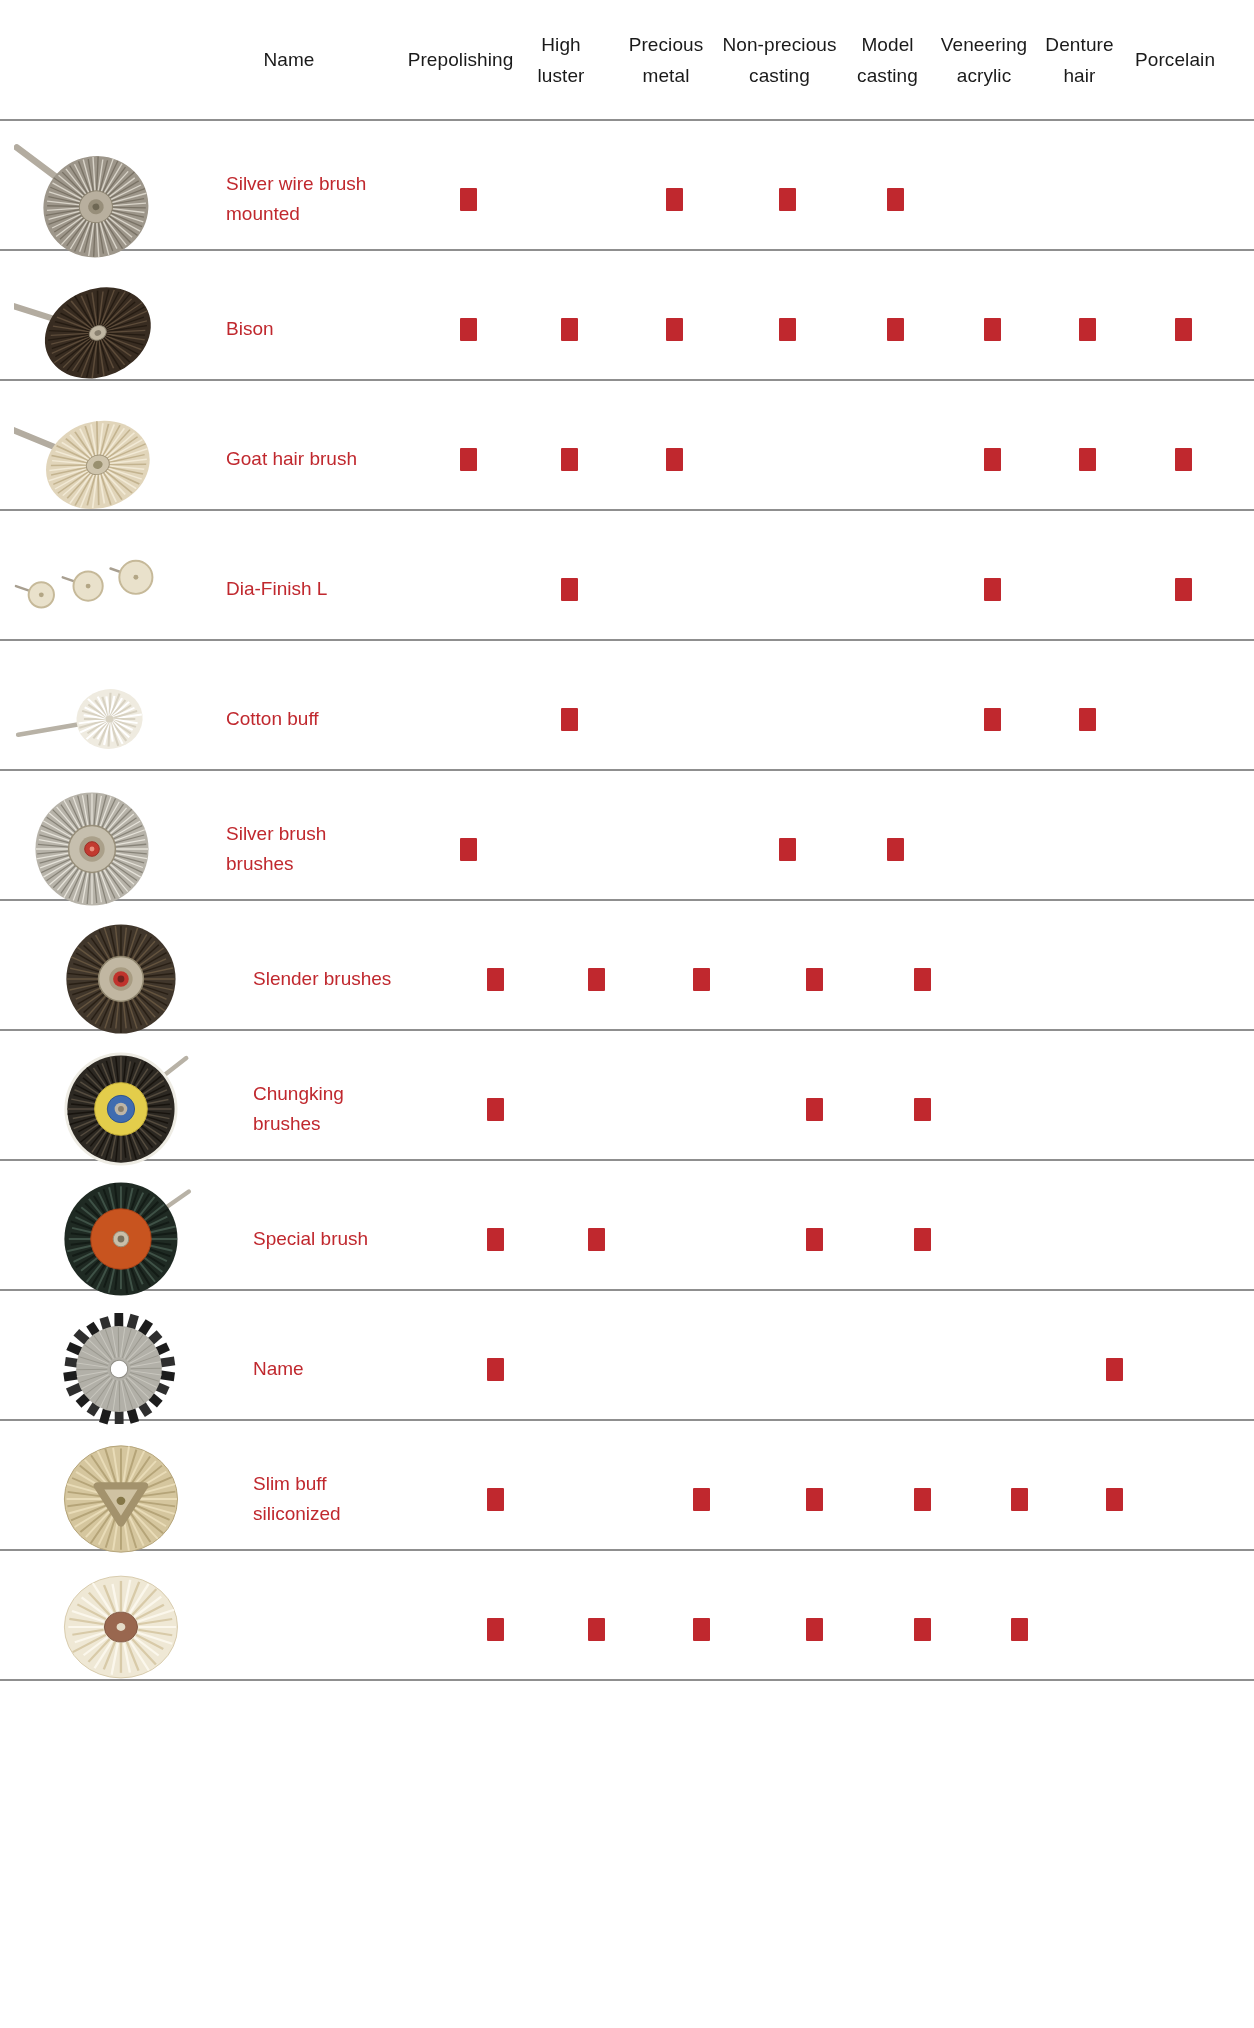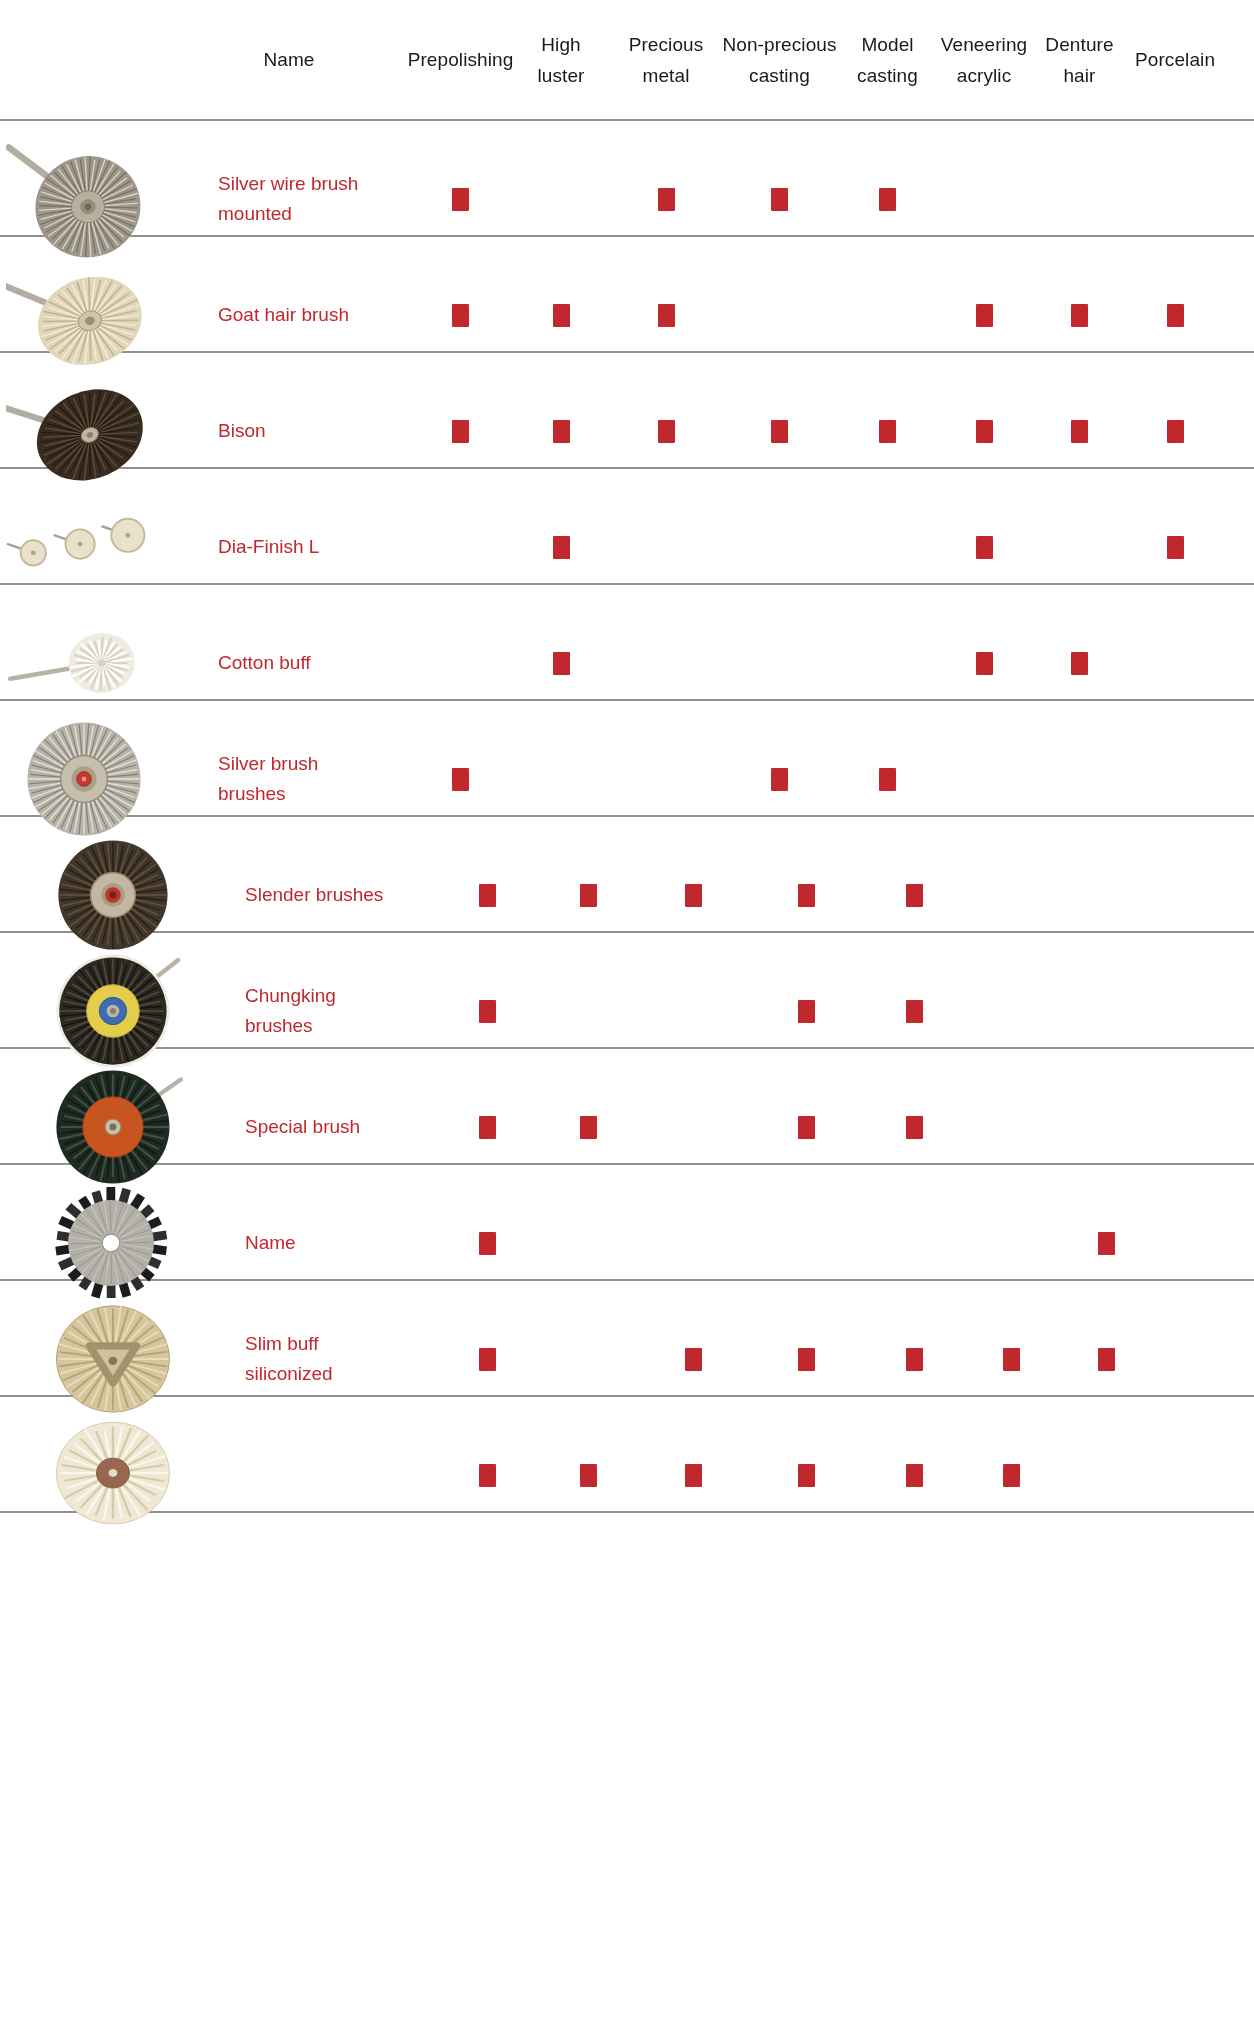--- a/index.html
+++ b/index.html
@@ -26,23 +26,24 @@
     width:max-content;
     text-align:center;
     font-size:19px;
     line-height:31px;
     color:#1a1a1a;
     letter-spacing:.1px;
   }
   .th-line{white-space:nowrap;}
   
   .row{
-    height:116px;
+    height:130px;
     box-sizing:border-box;
     border-bottom:2px solid var(--divider,#8f8f8f);
+    padding-left:8px;
   }
   .row-inner{height:100%;}
   .row-inner.indent{transform:translateX(27px);}
   .img-cell{
     height:100%;
     display:flex;align-items:center;justify-content:center;
   }
   .name-cell{
     padding-left:50px;
     font-size:19px;
@@ -201,110 +202,20 @@
           <div class="mark-cell"></div>
           <div class="mark-cell"></div>
           <div class="mark-cell"></div>
           <div></div>
         </div>
       </div>
       <div class="row">
         <div class="row-inner grid">
           <div class="img-cell">
             <svg width="156" height="156" viewBox="0 0 160 160">
-              <g transform="translate(86,86) rotate(-18) scale(1,0.82)">
-                <line x1="0" y1="0" x2="-75.02310400957168" y2="-77.68869843657436" stroke="#b3aca0" stroke-width="7" stroke-linecap="round"></line>
-                <circle cx="0" cy="0" r="54" fill="#e1d5ba"></circle>
-                <line x1="10" y1="0" x2="53.62083245496615" y2="0" stroke="#f2ead6" stroke-width="1.8"></line>
-                <line x1="9.92708874098054" y1="1.2053668025532307" x2="48.83996331361945" y2="5.930245206042121" stroke="#c3b38f" stroke-width="1.8"></line>
-                <line x1="9.70941817426052" y1="2.3931566428755775" x2="49.559886936904945" y2="12.21541502431475" stroke="#f2ead6" stroke-width="1.8"></line>
-                <line x1="9.350162426854148" y1="3.546048870425356" x2="47.40767817519971" y2="17.979360781994046" stroke="#c3b38f" stroke-width="1.8"></line>
-                <line x1="8.8545602565321" y1="4.647231720437686" x2="43.90470011166738" y2="23.042964204204914" stroke="#f2ead6" stroke-width="1.8"></line>
-                <line x1="8.229838658936563" y1="5.680647467311558" x2="41.15757660113497" y2="28.40902391519423" stroke="#c3b38f" stroke-width="1.8"></line>
-                <line x1="7.485107481711011" y1="6.631226582407952" x2="38.30891774664461" y2="33.938739600671695" stroke="#f2ead6" stroke-width="1.8"></line>
-                <line x1="6.631226582407953" y1="7.485107481711011" x2="34.39182987084087" y2="38.82035093762181" stroke="#c3b38f" stroke-width="1.8"></line>
-                <line x1="5.680647467311558" y1="8.229838658936565" x2="29.832432334439357" y2="43.21973970904974" stroke="#f2ead6" stroke-width="1.8"></line>
-                <line x1="4.647231720437686" y1="8.8545602565321" x2="24.53831641895697" y2="46.7538557137069" stroke="#c3b38f" stroke-width="1.8"></line>
-                <line x1="3.5460488704253557" y1="9.350162426854148" x2="17.359123803460363" y2="45.7722476709" stroke="#f2ead6" stroke-width="1.8"></line>
-                <line x1="2.3931566428755784" y1="9.70941817426052" x2="12.499823526555033" y2="50.71377758956523" stroke="#c3b38f" stroke-width="1.8"></line>
-                <line x1="1.20536680255323" y1="9.92708874098054" x2="6.200053678018303" y2="51.062035996144374" stroke="#f2ead6" stroke-width="1.8"></line>
-                <line x1="6.123233995736766e-16" y1="10" x2="3.2124049861191055e-15" y2="52.46255472770936" stroke="#c3b38f" stroke-width="1.8"></line>
-                <line x1="-1.205366802553229" y1="9.92708874098054" x2="-5.892146284567966" y2="48.5261904657126" stroke="#f2ead6" stroke-width="1.8"></line>
-                <line x1="-2.393156642875575" y1="9.709418174260522" x2="-11.885578660716565" y2="48.221688205624254" stroke="#c3b38f" stroke-width="1.8"></line>
-                <line x1="-3.5460488704253565" y1="9.350162426854148" x2="-18.786438803544957" y2="49.53576802065633" stroke="#f2ead6" stroke-width="1.8"></line>
-                <line x1="-4.647231720437685" y1="8.8545602565321" x2="-23.19026564693475" y2="44.18535956206436" stroke="#c3b38f" stroke-width="1.8"></line>
-                <line x1="-5.680647467311557" y1="8.229838658936565" x2="-30.45495379765817" y2="44.121617749096586" stroke="#f2ead6" stroke-width="1.8"></line>
-                <line x1="-6.631226582407949" y1="7.4851074817110135" x2="-35.144401870190656" y2="39.6698291198036" stroke="#c3b38f" stroke-width="1.8"></line>
-                <line x1="-7.485107481711012" y1="6.631226582407952" x2="-39.46871588801887" y2="34.96623109416061" stroke="#f2ead6" stroke-width="1.8"></line>
-                <line x1="-8.229838658936563" y1="5.680647467311558" x2="-40.44430317688778" y2="27.916686818579258" stroke="#c3b38f" stroke-width="1.8"></line>
-                <line x1="-8.854560256532098" y1="4.647231720437687" x2="-43.922014507604906" y2="23.0520515002072" stroke="#f2ead6" stroke-width="1.8"></line>
-                <line x1="-9.350162426854148" y1="3.5460488704253583" x2="-48.05671279650155" y2="18.225507146160343" stroke="#c3b38f" stroke-width="1.8"></line>
-                <line x1="-9.70941817426052" y1="2.393156642875577" x2="-49.44735448792545" y2="12.187678266768524" stroke="#f2ead6" stroke-width="1.8"></line>
-                <line x1="-9.92708874098054" y1="1.2053668025532307" x2="-49.64335468255968" y2="6.027794579362491" stroke="#c3b38f" stroke-width="1.8"></line>
-                <line x1="-10" y1="1.2246467991473533e-15" x2="-52.95227712568958" y2="6.484783668953935e-15" stroke="#f2ead6" stroke-width="1.8"></line>
-                <line x1="-9.92708874098054" y1="-1.2053668025532327" x2="-48.84488564739065" y2="-5.930842885570712" stroke="#c3b38f" stroke-width="1.8"></line>
-                <line x1="-9.709418174260522" y1="-2.3931566428755744" x2="-49.08362213184271" y2="-12.098026292925649" stroke="#f2ead6" stroke-width="1.8"></line>
-                <line x1="-9.350162426854148" y1="-3.546048870425356" x2="-45.98663174989983" y2="-17.440428960148463" stroke="#c3b38f" stroke-width="1.8"></line>
-                <line x1="-8.854560256532102" y1="-4.647231720437681" x2="-43.325091786231866" y2="-22.738762288202718" stroke="#f2ead6" stroke-width="1.8"></line>
-                <line x1="-8.229838658936565" y1="-5.680647467311556" x2="-42.226689791017264" y2="-29.1469794676739" stroke="#c3b38f" stroke-width="1.8"></line>
-                <line x1="-7.48510748171101" y1="-6.631226582407953" x2="-36.872186469240965" y2="-32.665906757352516" stroke="#f2ead6" stroke-width="1.8"></line>
-                <line x1="-6.6312265824079555" y1="-7.485107481711008" x2="-34.26217524054839" y2="-38.6740011136216" stroke="#c3b38f" stroke-width="1.8"></line>
-                <line x1="-5.680647467311559" y1="-8.229838658936563" x2="-28.05363881760905" y2="-40.642712400927756" stroke="#f2ead6" stroke-width="1.8"></line>
-                <line x1="-4.647231720437683" y1="-8.8545602565321" x2="-22.90335794882676" y2="-43.63870261578221" stroke="#c3b38f" stroke-width="1.8"></line>
-                <line x1="-3.546048870425359" y1="-9.350162426854148" x2="-17.70117729516938" y2="-46.6741686040337" stroke="#f2ead6" stroke-width="1.8"></line>
-                <line x1="-2.3931566428755775" y1="-9.70941817426052" x2="-11.833205035200914" y2="-48.00920005406611" stroke="#c3b38f" stroke-width="1.8"></line>
-                <line x1="-1.2053668025532358" y1="-9.92708874098054" x2="-6.070838154926056" y2="-49.99785042065637" stroke="#f2ead6" stroke-width="1.8"></line>
-                <line x1="-1.8369701987210296e-15" y1="-10" x2="-9.391984807647247e-15" y2="-51.127583965087254" stroke="#c3b38f" stroke-width="1.8"></line>
-                <line x1="1.205366802553232" y1="-9.92708874098054" x2="6.184824228350388" y2="-50.93661019379977" stroke="#f2ead6" stroke-width="1.8"></line>
-                <line x1="2.393156642875574" y1="-9.709418174260522" x2="12.88030551070071" y2="-52.257453680656376" stroke="#c3b38f" stroke-width="1.8"></line>
-                <line x1="3.5460488704253557" y1="-9.350162426854148" x2="18.058982000221338" y2="-47.61762207339531" stroke="#f2ead6" stroke-width="1.8"></line>
-                <line x1="4.64723172043768" y1="-8.854560256532102" x2="23.422321607447213" y2="-44.627505254134945" stroke="#c3b38f" stroke-width="1.8"></line>
-                <line x1="5.680647467311556" y1="-8.229838658936565" x2="28.751682674427144" y2="-41.654003517219074" stroke="#f2ead6" stroke-width="1.8"></line>
-                <line x1="6.631226582407952" y1="-7.485107481711011" x2="34.062442990460404" y2="-38.44855000877797" stroke="#c3b38f" stroke-width="1.8"></line>
-                <line x1="7.485107481711007" y1="-6.6312265824079555" x2="37.37810091308912" y2="-33.11410784419961" stroke="#f2ead6" stroke-width="1.8"></line>
-                <line x1="8.229838658936563" y1="-5.680647467311559" x2="42.53012050050539" y2="-29.356422564044536" stroke="#c3b38f" stroke-width="1.8"></line>
-                <line x1="8.8545602565321" y1="-4.647231720437684" x2="45.90886099089978" y2="-24.09482897681834" stroke="#f2ead6" stroke-width="1.8"></line>
-                <line x1="9.350162426854148" y1="-3.5460488704253597" x2="47.656833069541726" y2="-18.073852769545528" stroke="#c3b38f" stroke-width="1.8"></line>
-                <line x1="9.70941817426052" y1="-2.393156642875578" x2="51.42518353472368" y2="-12.67516934366593" stroke="#f2ead6" stroke-width="1.8"></line>
-                <line x1="9.92708874098054" y1="-1.2053668025532362" x2="53.213821686130245" y2="-6.461327763965701" stroke="#c3b38f" stroke-width="1.8"></line>
-                <circle cx="0" cy="0" r="12" fill="#cfc5ad" stroke="#a1957a" stroke-width="1"></circle>
-                <circle cx="0" cy="0" r="5" fill="#99906f"></circle>
-              </g>
-            </svg>
-          </div>
-          <div class="name-cell">
-            <div class="name-line">Goat hair brush</div>
-          </div>
-          <div class="mark-cell">
-            <span class="marker"></span>
-          </div>
-          <div class="mark-cell">
-            <span class="marker"></span>
-          </div>
-          <div class="mark-cell">
-            <span class="marker"></span>
-          </div>
-          <div class="mark-cell"></div>
-          <div class="mark-cell"></div>
-          <div class="mark-cell">
-            <span class="marker"></span>
-          </div>
-          <div class="mark-cell">
-            <span class="marker"></span>
-          </div>
-          <div class="mark-cell">
-            <span class="marker"></span>
-          </div>
-          <div></div>
-        </div>
-      </div>
-      <div class="row">
-        <div class="row-inner grid">
-          <div class="img-cell">
-            <svg width="156" height="156" viewBox="0 0 160 160">
               <g transform="translate(86,84) rotate(-24) scale(1,0.8)">
                 <line x1="0" y1="0" x2="-72.26610548675669" y2="-80.25964115155858" stroke="#b3aca0" stroke-width="7" stroke-linecap="round"></line>
                 <circle cx="0" cy="0" r="56" fill="#382c21"></circle>
                 <line x1="10" y1="0" x2="55.528147055068985" y2="0" stroke="#5d4c3a" stroke-width="1.6"></line>
                 <line x1="9.937122098932425" y1="1.1196447610330786" x2="49.71047351617236" y2="5.60102519489375" stroke="#241b12" stroke-width="1.6"></line>
                 <line x1="9.749279121818237" y1="2.225209339563144" x2="51.00853132706701" y2="11.642364413628579" stroke="#5d4c3a" stroke-width="1.6"></line>
                 <line x1="9.438833303083676" y1="3.302790619551671" x2="48.98421033343435" y2="17.140316520110364" stroke="#241b12" stroke-width="1.6"></line>
                 <line x1="9.009688679024192" y1="4.3388373911755815" x2="45.50332692873707" y2="21.913247320180904" stroke="#5d4c3a" stroke-width="1.6"></line>
                 <line x1="8.46724199228284" y1="5.320320765153365" x2="43.21248375755478" y2="27.15220314462597" stroke="#241b12" stroke-width="1.6"></line>
                 <line x1="7.818314824680298" y1="6.234898018587335" x2="41.0390346658328" y2="32.72753805142413" stroke="#5d4c3a" stroke-width="1.6"></line>
@@ -373,20 +284,110 @@
           </div>
           <div class="mark-cell">
             <span class="marker"></span>
           </div>
           <div class="mark-cell">
             <span class="marker"></span>
           </div>
           <div class="mark-cell">
             <span class="marker"></span>
           </div>
+          <div class="mark-cell">
+            <span class="marker"></span>
+          </div>
+          <div class="mark-cell">
+            <span class="marker"></span>
+          </div>
+          <div class="mark-cell">
+            <span class="marker"></span>
+          </div>
+          <div></div>
+        </div>
+      </div>
+      <div class="row">
+        <div class="row-inner grid">
+          <div class="img-cell">
+            <svg width="156" height="156" viewBox="0 0 160 160">
+              <g transform="translate(86,86) rotate(-18) scale(1,0.82)">
+                <line x1="0" y1="0" x2="-75.02310400957168" y2="-77.68869843657436" stroke="#b3aca0" stroke-width="7" stroke-linecap="round"></line>
+                <circle cx="0" cy="0" r="54" fill="#e1d5ba"></circle>
+                <line x1="10" y1="0" x2="53.62083245496615" y2="0" stroke="#f2ead6" stroke-width="1.8"></line>
+                <line x1="9.92708874098054" y1="1.2053668025532307" x2="48.83996331361945" y2="5.930245206042121" stroke="#c3b38f" stroke-width="1.8"></line>
+                <line x1="9.70941817426052" y1="2.3931566428755775" x2="49.559886936904945" y2="12.21541502431475" stroke="#f2ead6" stroke-width="1.8"></line>
+                <line x1="9.350162426854148" y1="3.546048870425356" x2="47.40767817519971" y2="17.979360781994046" stroke="#c3b38f" stroke-width="1.8"></line>
+                <line x1="8.8545602565321" y1="4.647231720437686" x2="43.90470011166738" y2="23.042964204204914" stroke="#f2ead6" stroke-width="1.8"></line>
+                <line x1="8.229838658936563" y1="5.680647467311558" x2="41.15757660113497" y2="28.40902391519423" stroke="#c3b38f" stroke-width="1.8"></line>
+                <line x1="7.485107481711011" y1="6.631226582407952" x2="38.30891774664461" y2="33.938739600671695" stroke="#f2ead6" stroke-width="1.8"></line>
+                <line x1="6.631226582407953" y1="7.485107481711011" x2="34.39182987084087" y2="38.82035093762181" stroke="#c3b38f" stroke-width="1.8"></line>
+                <line x1="5.680647467311558" y1="8.229838658936565" x2="29.832432334439357" y2="43.21973970904974" stroke="#f2ead6" stroke-width="1.8"></line>
+                <line x1="4.647231720437686" y1="8.8545602565321" x2="24.53831641895697" y2="46.7538557137069" stroke="#c3b38f" stroke-width="1.8"></line>
+                <line x1="3.5460488704253557" y1="9.350162426854148" x2="17.359123803460363" y2="45.7722476709" stroke="#f2ead6" stroke-width="1.8"></line>
+                <line x1="2.3931566428755784" y1="9.70941817426052" x2="12.499823526555033" y2="50.71377758956523" stroke="#c3b38f" stroke-width="1.8"></line>
+                <line x1="1.20536680255323" y1="9.92708874098054" x2="6.200053678018303" y2="51.062035996144374" stroke="#f2ead6" stroke-width="1.8"></line>
+                <line x1="6.123233995736766e-16" y1="10" x2="3.2124049861191055e-15" y2="52.46255472770936" stroke="#c3b38f" stroke-width="1.8"></line>
+                <line x1="-1.205366802553229" y1="9.92708874098054" x2="-5.892146284567966" y2="48.5261904657126" stroke="#f2ead6" stroke-width="1.8"></line>
+                <line x1="-2.393156642875575" y1="9.709418174260522" x2="-11.885578660716565" y2="48.221688205624254" stroke="#c3b38f" stroke-width="1.8"></line>
+                <line x1="-3.5460488704253565" y1="9.350162426854148" x2="-18.786438803544957" y2="49.53576802065633" stroke="#f2ead6" stroke-width="1.8"></line>
+                <line x1="-4.647231720437685" y1="8.8545602565321" x2="-23.19026564693475" y2="44.18535956206436" stroke="#c3b38f" stroke-width="1.8"></line>
+                <line x1="-5.680647467311557" y1="8.229838658936565" x2="-30.45495379765817" y2="44.121617749096586" stroke="#f2ead6" stroke-width="1.8"></line>
+                <line x1="-6.631226582407949" y1="7.4851074817110135" x2="-35.144401870190656" y2="39.6698291198036" stroke="#c3b38f" stroke-width="1.8"></line>
+                <line x1="-7.485107481711012" y1="6.631226582407952" x2="-39.46871588801887" y2="34.96623109416061" stroke="#f2ead6" stroke-width="1.8"></line>
+                <line x1="-8.229838658936563" y1="5.680647467311558" x2="-40.44430317688778" y2="27.916686818579258" stroke="#c3b38f" stroke-width="1.8"></line>
+                <line x1="-8.854560256532098" y1="4.647231720437687" x2="-43.922014507604906" y2="23.0520515002072" stroke="#f2ead6" stroke-width="1.8"></line>
+                <line x1="-9.350162426854148" y1="3.5460488704253583" x2="-48.05671279650155" y2="18.225507146160343" stroke="#c3b38f" stroke-width="1.8"></line>
+                <line x1="-9.70941817426052" y1="2.393156642875577" x2="-49.44735448792545" y2="12.187678266768524" stroke="#f2ead6" stroke-width="1.8"></line>
+                <line x1="-9.92708874098054" y1="1.2053668025532307" x2="-49.64335468255968" y2="6.027794579362491" stroke="#c3b38f" stroke-width="1.8"></line>
+                <line x1="-10" y1="1.2246467991473533e-15" x2="-52.95227712568958" y2="6.484783668953935e-15" stroke="#f2ead6" stroke-width="1.8"></line>
+                <line x1="-9.92708874098054" y1="-1.2053668025532327" x2="-48.84488564739065" y2="-5.930842885570712" stroke="#c3b38f" stroke-width="1.8"></line>
+                <line x1="-9.709418174260522" y1="-2.3931566428755744" x2="-49.08362213184271" y2="-12.098026292925649" stroke="#f2ead6" stroke-width="1.8"></line>
+                <line x1="-9.350162426854148" y1="-3.546048870425356" x2="-45.98663174989983" y2="-17.440428960148463" stroke="#c3b38f" stroke-width="1.8"></line>
+                <line x1="-8.854560256532102" y1="-4.647231720437681" x2="-43.325091786231866" y2="-22.738762288202718" stroke="#f2ead6" stroke-width="1.8"></line>
+                <line x1="-8.229838658936565" y1="-5.680647467311556" x2="-42.226689791017264" y2="-29.1469794676739" stroke="#c3b38f" stroke-width="1.8"></line>
+                <line x1="-7.48510748171101" y1="-6.631226582407953" x2="-36.872186469240965" y2="-32.665906757352516" stroke="#f2ead6" stroke-width="1.8"></line>
+                <line x1="-6.6312265824079555" y1="-7.485107481711008" x2="-34.26217524054839" y2="-38.6740011136216" stroke="#c3b38f" stroke-width="1.8"></line>
+                <line x1="-5.680647467311559" y1="-8.229838658936563" x2="-28.05363881760905" y2="-40.642712400927756" stroke="#f2ead6" stroke-width="1.8"></line>
+                <line x1="-4.647231720437683" y1="-8.8545602565321" x2="-22.90335794882676" y2="-43.63870261578221" stroke="#c3b38f" stroke-width="1.8"></line>
+                <line x1="-3.546048870425359" y1="-9.350162426854148" x2="-17.70117729516938" y2="-46.6741686040337" stroke="#f2ead6" stroke-width="1.8"></line>
+                <line x1="-2.3931566428755775" y1="-9.70941817426052" x2="-11.833205035200914" y2="-48.00920005406611" stroke="#c3b38f" stroke-width="1.8"></line>
+                <line x1="-1.2053668025532358" y1="-9.92708874098054" x2="-6.070838154926056" y2="-49.99785042065637" stroke="#f2ead6" stroke-width="1.8"></line>
+                <line x1="-1.8369701987210296e-15" y1="-10" x2="-9.391984807647247e-15" y2="-51.127583965087254" stroke="#c3b38f" stroke-width="1.8"></line>
+                <line x1="1.205366802553232" y1="-9.92708874098054" x2="6.184824228350388" y2="-50.93661019379977" stroke="#f2ead6" stroke-width="1.8"></line>
+                <line x1="2.393156642875574" y1="-9.709418174260522" x2="12.88030551070071" y2="-52.257453680656376" stroke="#c3b38f" stroke-width="1.8"></line>
+                <line x1="3.5460488704253557" y1="-9.350162426854148" x2="18.058982000221338" y2="-47.61762207339531" stroke="#f2ead6" stroke-width="1.8"></line>
+                <line x1="4.64723172043768" y1="-8.854560256532102" x2="23.422321607447213" y2="-44.627505254134945" stroke="#c3b38f" stroke-width="1.8"></line>
+                <line x1="5.680647467311556" y1="-8.229838658936565" x2="28.751682674427144" y2="-41.654003517219074" stroke="#f2ead6" stroke-width="1.8"></line>
+                <line x1="6.631226582407952" y1="-7.485107481711011" x2="34.062442990460404" y2="-38.44855000877797" stroke="#c3b38f" stroke-width="1.8"></line>
+                <line x1="7.485107481711007" y1="-6.6312265824079555" x2="37.37810091308912" y2="-33.11410784419961" stroke="#f2ead6" stroke-width="1.8"></line>
+                <line x1="8.229838658936563" y1="-5.680647467311559" x2="42.53012050050539" y2="-29.356422564044536" stroke="#c3b38f" stroke-width="1.8"></line>
+                <line x1="8.8545602565321" y1="-4.647231720437684" x2="45.90886099089978" y2="-24.09482897681834" stroke="#f2ead6" stroke-width="1.8"></line>
+                <line x1="9.350162426854148" y1="-3.5460488704253597" x2="47.656833069541726" y2="-18.073852769545528" stroke="#c3b38f" stroke-width="1.8"></line>
+                <line x1="9.70941817426052" y1="-2.393156642875578" x2="51.42518353472368" y2="-12.67516934366593" stroke="#f2ead6" stroke-width="1.8"></line>
+                <line x1="9.92708874098054" y1="-1.2053668025532362" x2="53.213821686130245" y2="-6.461327763965701" stroke="#c3b38f" stroke-width="1.8"></line>
+                <circle cx="0" cy="0" r="12" fill="#cfc5ad" stroke="#a1957a" stroke-width="1"></circle>
+                <circle cx="0" cy="0" r="5" fill="#99906f"></circle>
+              </g>
+            </svg>
+          </div>
+          <div class="name-cell">
+            <div class="name-line">Goat hair brush</div>
+          </div>
+          <div class="mark-cell">
+            <span class="marker"></span>
+          </div>
+          <div class="mark-cell">
+            <span class="marker"></span>
+          </div>
+          <div class="mark-cell">
+            <span class="marker"></span>
+          </div>
+          <div class="mark-cell"></div>
+          <div class="mark-cell"></div>
           <div class="mark-cell">
             <span class="marker"></span>
           </div>
           <div class="mark-cell">
             <span class="marker"></span>
           </div>
           <div class="mark-cell">
             <span class="marker"></span>
           </div>
           <div></div>

